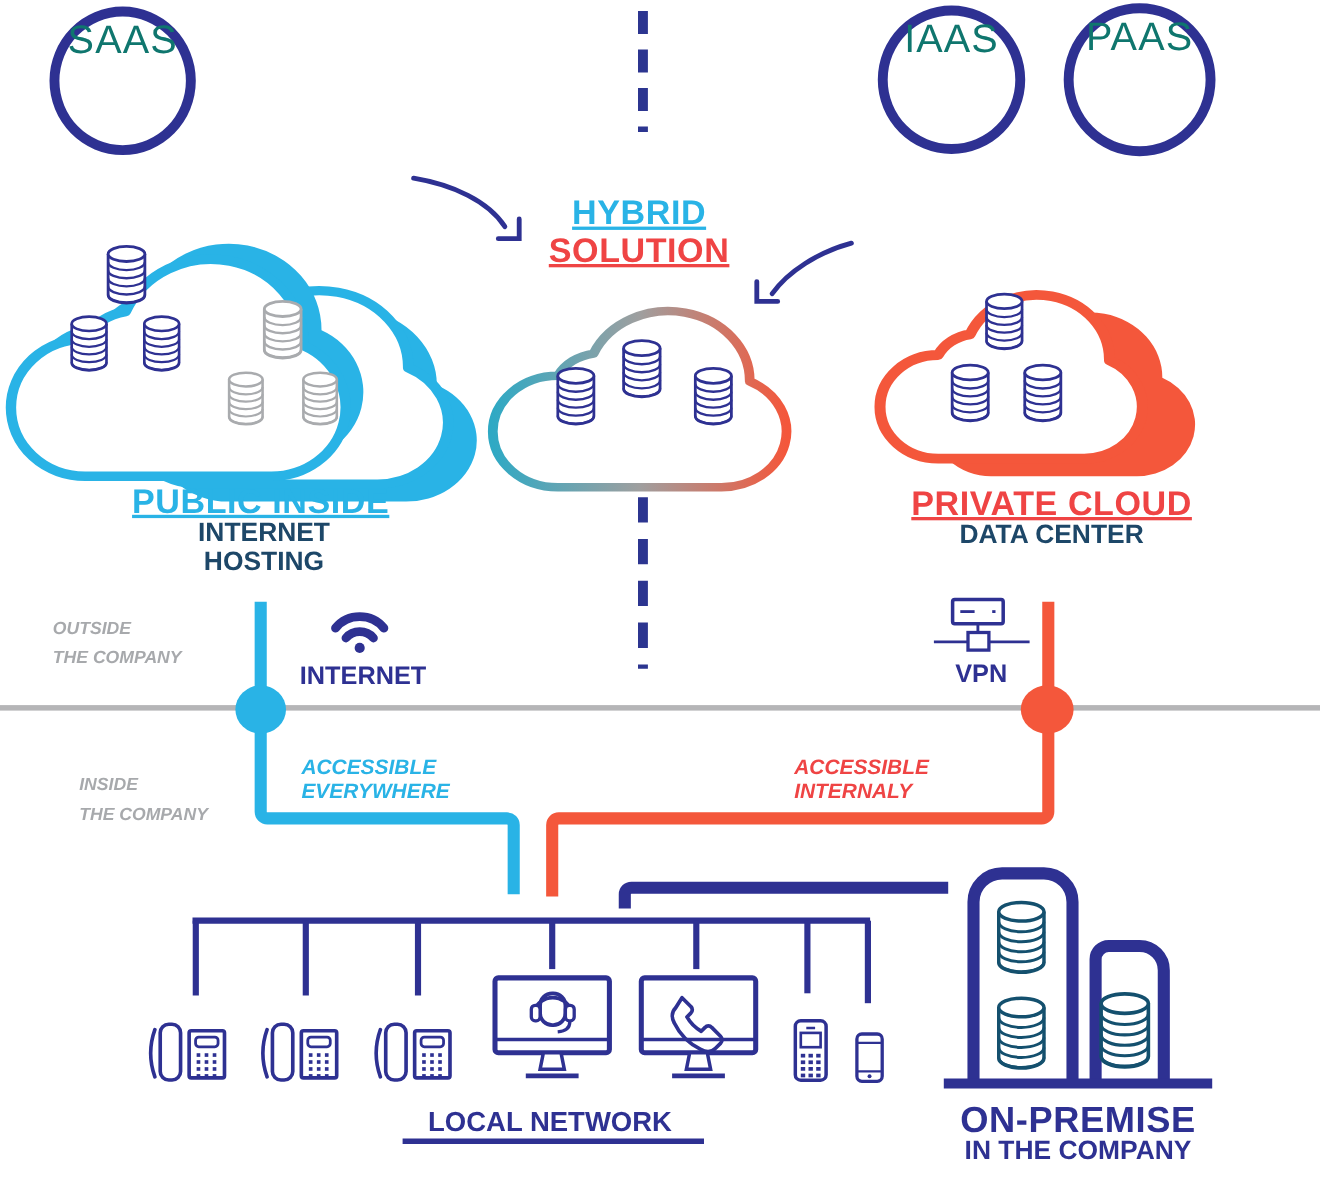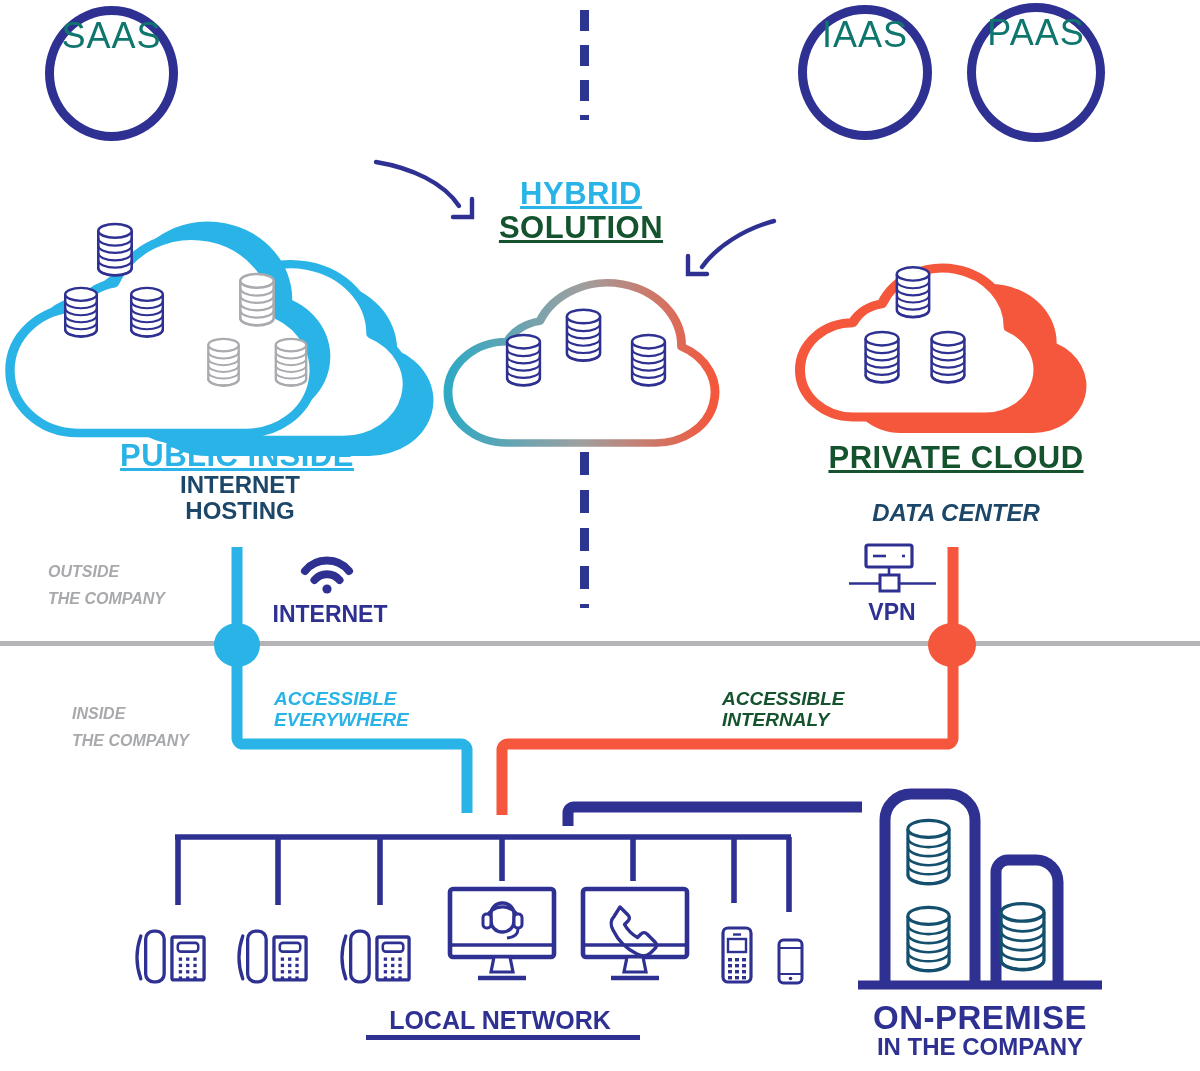--- a/index.html
+++ b/index.html
@@ -2,21 +2,21 @@
 <html><head>
 <meta charset="utf-8">
 <style>
   html,body{margin:0;padding:0;background:#fff;}
   body{width:1200px;height:1071px;position:relative;font-family:"Liberation Sans",sans-serif;overflow:hidden;}
   .abs{position:absolute;}
   .badge{box-sizing:border-box;border:9px solid #2e3192;border-radius:50%;display:flex;align-items:flex-start;justify-content:center;
          color:#0f766e;font-size:36px;letter-spacing:1px;font-weight:400;}
   .title-line{font-weight:700;font-size:31px;letter-spacing:0.5px;text-align:center;width:340px;text-decoration:underline;}
   .cyan{color:#29b3e6;}
-  .orange{color:#14532d;}
+  .orange{color:#ef4444;}
   .navy{color:#2e3192;}
   .darkteal{color:#1d4768;}
   .subtl{font-weight:700;font-size:24px;text-align:center;width:340px;line-height:26px;}
   .zone{color:#a7a9ac;font-weight:700;font-style:italic;font-size:16px;line-height:27px;}
   .conn-label{font-weight:700;font-size:23px;text-align:center;width:120px;}
   .access{font-weight:700;font-style:italic;font-size:19px;line-height:21px;}
   .bottom-label{font-weight:700;font-size:25px;text-align:center;width:300px;}
   .onprem-title{font-weight:700;font-size:33px;letter-spacing:0.5px;text-align:center;width:300px;}
   .underline-bar{background:#2e3192;height:5px;}
   svg{display:block;}
@@ -253,21 +253,21 @@
 </div>
 
 <div class="abs title-line cyan" style="left:411px;top:176px;">HYBRID</div>
 <div class="abs title-line orange" style="left:411px;top:210px;">SOLUTION</div>
 
 <div class="abs title-line cyan" style="left:67px;top:438px;">PUBLIC INSIDE</div>
 <div class="abs subtl darkteal" style="left:70px;top:472px;">INTERNET</div>
 <div class="abs subtl darkteal" style="left:70px;top:498px;">HOSTING</div>
 
 <div class="abs title-line orange" style="left:786px;top:440px;">PRIVATE CLOUD</div>
-<div class="abs subtl darkteal" style="left:786px;top:500px;font-style:italic;">DATA CENTER</div>
+<div class="abs subtl darkteal" style="left:786px;top:474px;">DATA CENTER</div>
 
 <div class="abs zone" style="left:48px;top:558px;">
   <span>OUTSIDE</span><br>
   <span>THE COMPANY</span>
 </div>
 <div class="abs zone" style="left:48px;top:700px;margin-left:24px;">
   <span>INSIDE</span><br>
   <span>THE COMPANY</span>
 </div>
 

